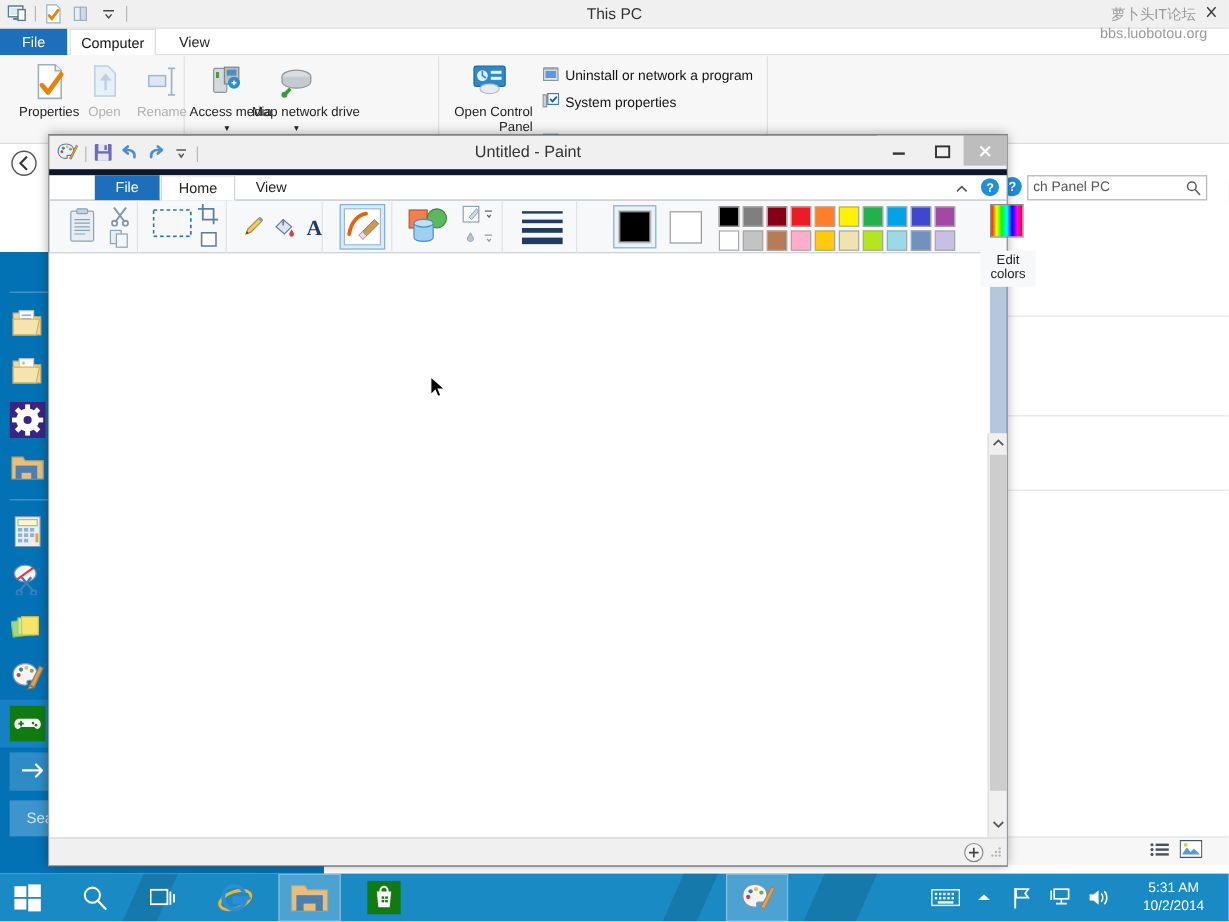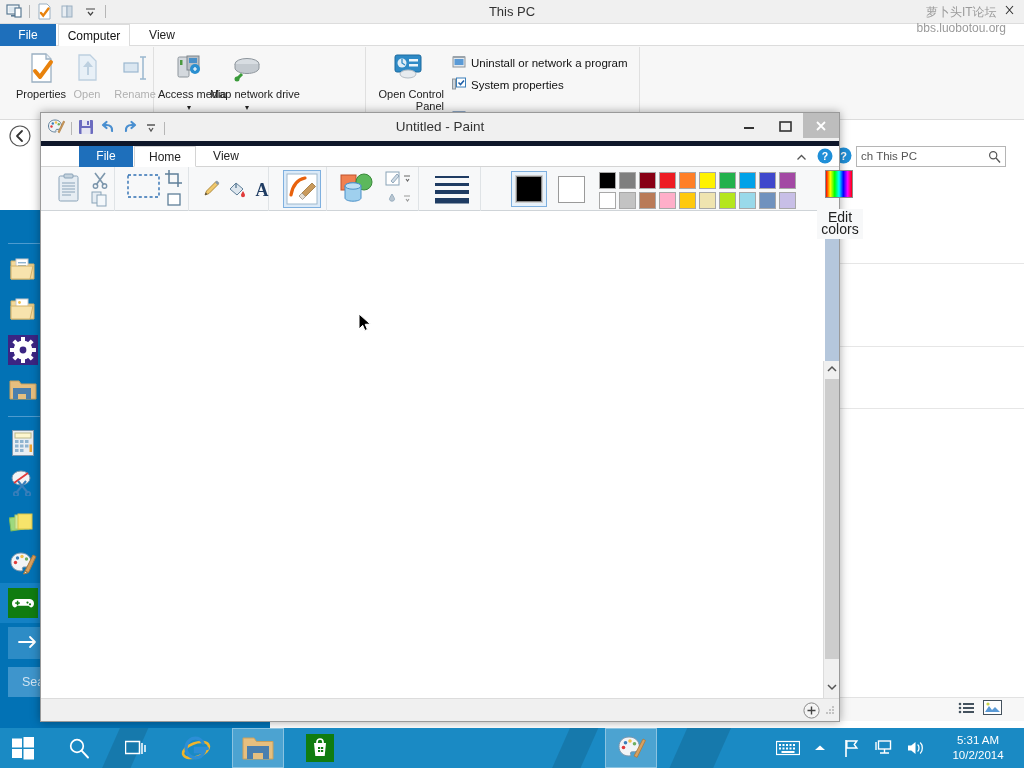--- a/index.html
+++ b/index.html
@@ -287,21 +287,21 @@
 
   <div class="exp-addr">
     <span style="position:absolute;left:8px;top:4px;">
       <svg width="24" height="24" viewBox="0 0 24 24">
         <circle cx="12" cy="12" r="10" fill="none" stroke="#555" stroke-width="1.2"></circle>
         <path d="M14 7l-5 5 5 5" fill="none" stroke="#333" stroke-width="1.8" stroke-linecap="round" stroke-linejoin="round"></path>
       </svg>
     </span>
   </div>
   <div class="exp-search">
-    <span>ch This PC</span>
+    <span>ch Panel PC</span>
     <span class="mg">
       <svg width="13" height="13" viewBox="0 0 13 13">
         <circle cx="5.2" cy="5.2" r="3.6" fill="none" stroke="#555" stroke-width="1.2"></circle>
         <path d="M8 8l4 4.5" stroke="#555" stroke-width="1.3"></path>
       </svg>
     </span>
   </div>
   <span style="position:absolute;right:196px;top:150px;">
     <svg width="14" height="10" viewBox="0 0 14 10">
         <path d="M3 7l4-4 4 4" fill="none" stroke="#555" stroke-width="1.3"></path>
@@ -736,21 +736,21 @@
           </div>
       </div>
 
       <div style="position:absolute;left:330px;top:3px;width:44px;text-align:center;">
         <div style="width:28px;height:28px;margin:0 auto;border:1px solid #8a8a8a;
              background:linear-gradient(90deg,#ff0000,#ffff00,#00ff00,#00ffff,#0000ff,#ff00ff,#ff0000);"></div>
       </div>
     </div>
   </div>
 
-  <div style="position:absolute;left:776px;top:96px;width:46px;text-align:center;font-size:14px;color:#222;line-height:12px;background:#f7f8f9;padding:2px 0 4px;z-index:4;">Edit colors</div>
+  <div style="position:absolute;left:776px;top:96px;width:46px;text-align:center;font-size:11px;color:#222;line-height:12px;background:#f7f8f9;padding:2px 0 4px;z-index:4;">Edit colors</div>
 
   <div class="pt-canvas-area">
     <div class="pt-canvas"></div>
     <div class="pt-vscroll">
       <span style="position:absolute;left:2px;top:2px;">
         <svg width="12" height="12" viewBox="0 0 12 12">
             <path d="M2 8l4-4 4 4" fill="none" stroke="#555" stroke-width="1.5"></path>
           </svg>
       </span>
       <div class="pt-vthumb"></div>

